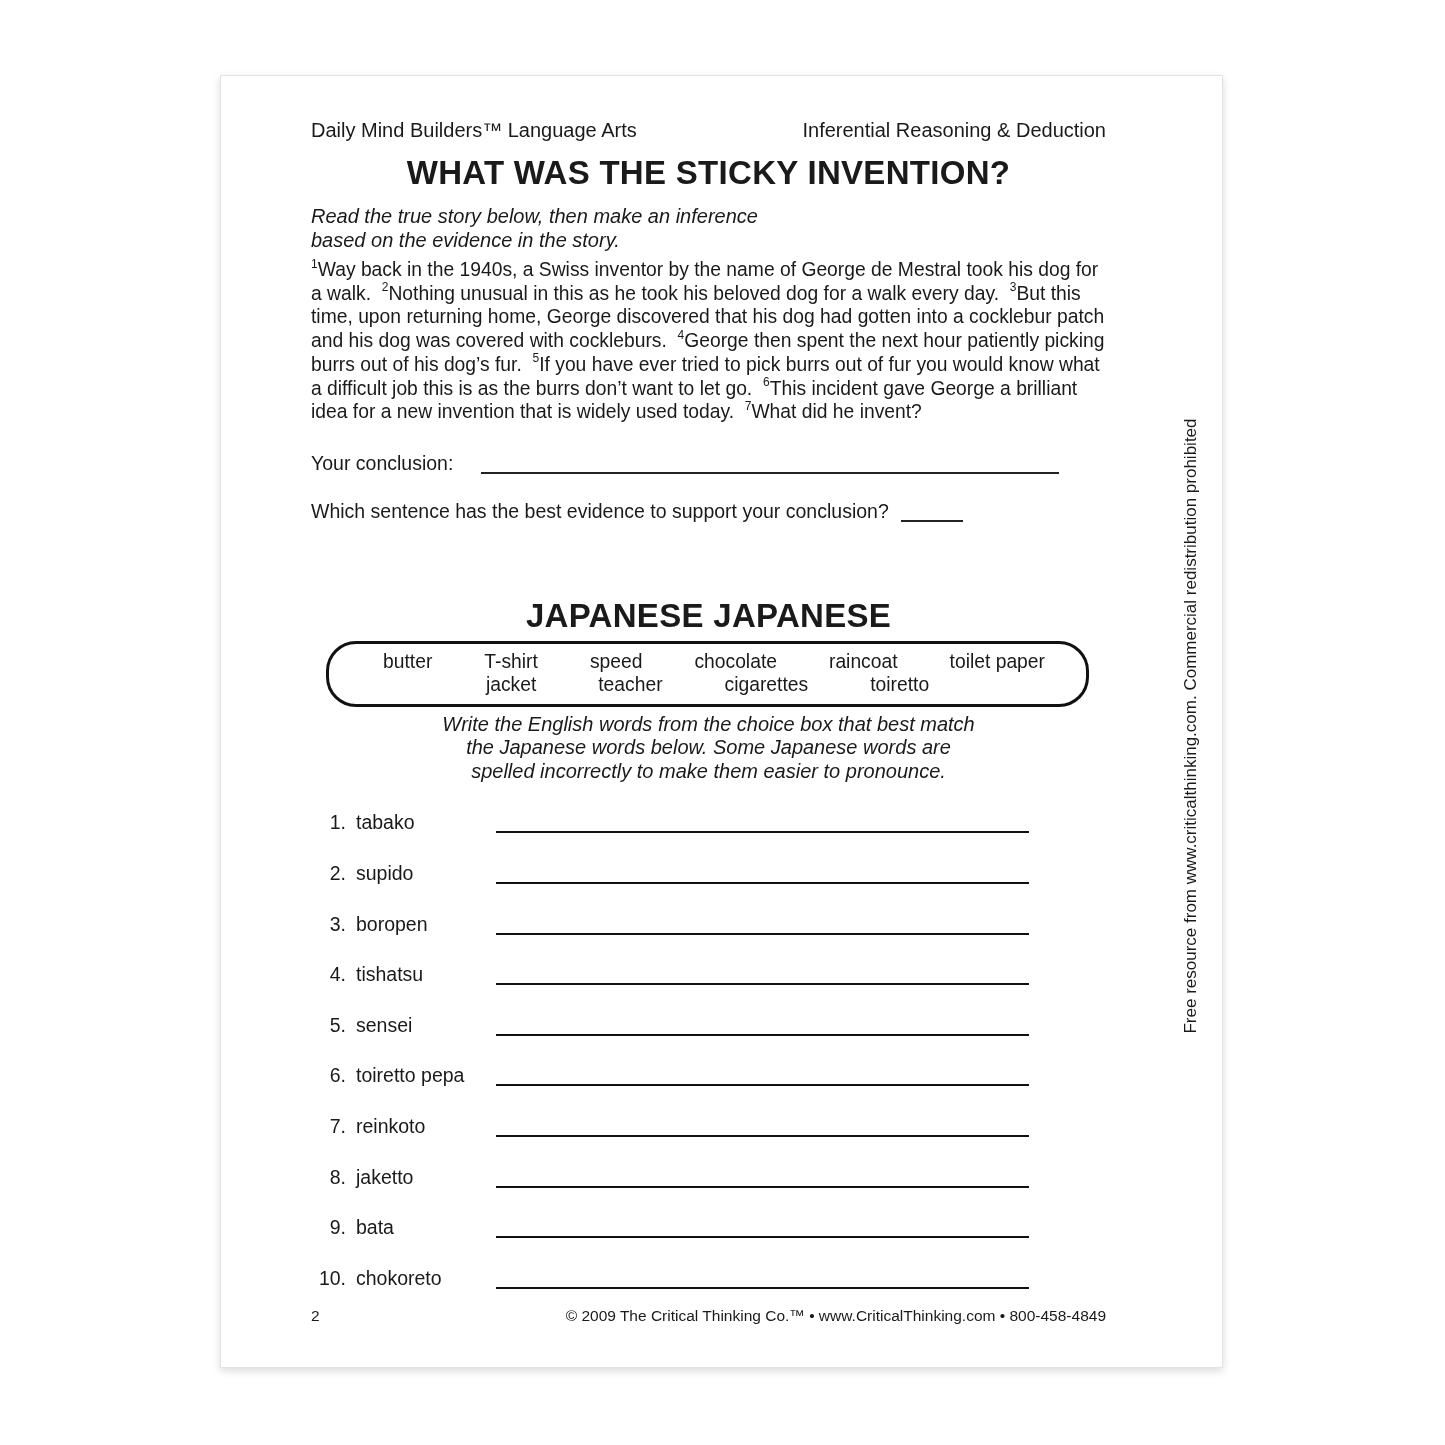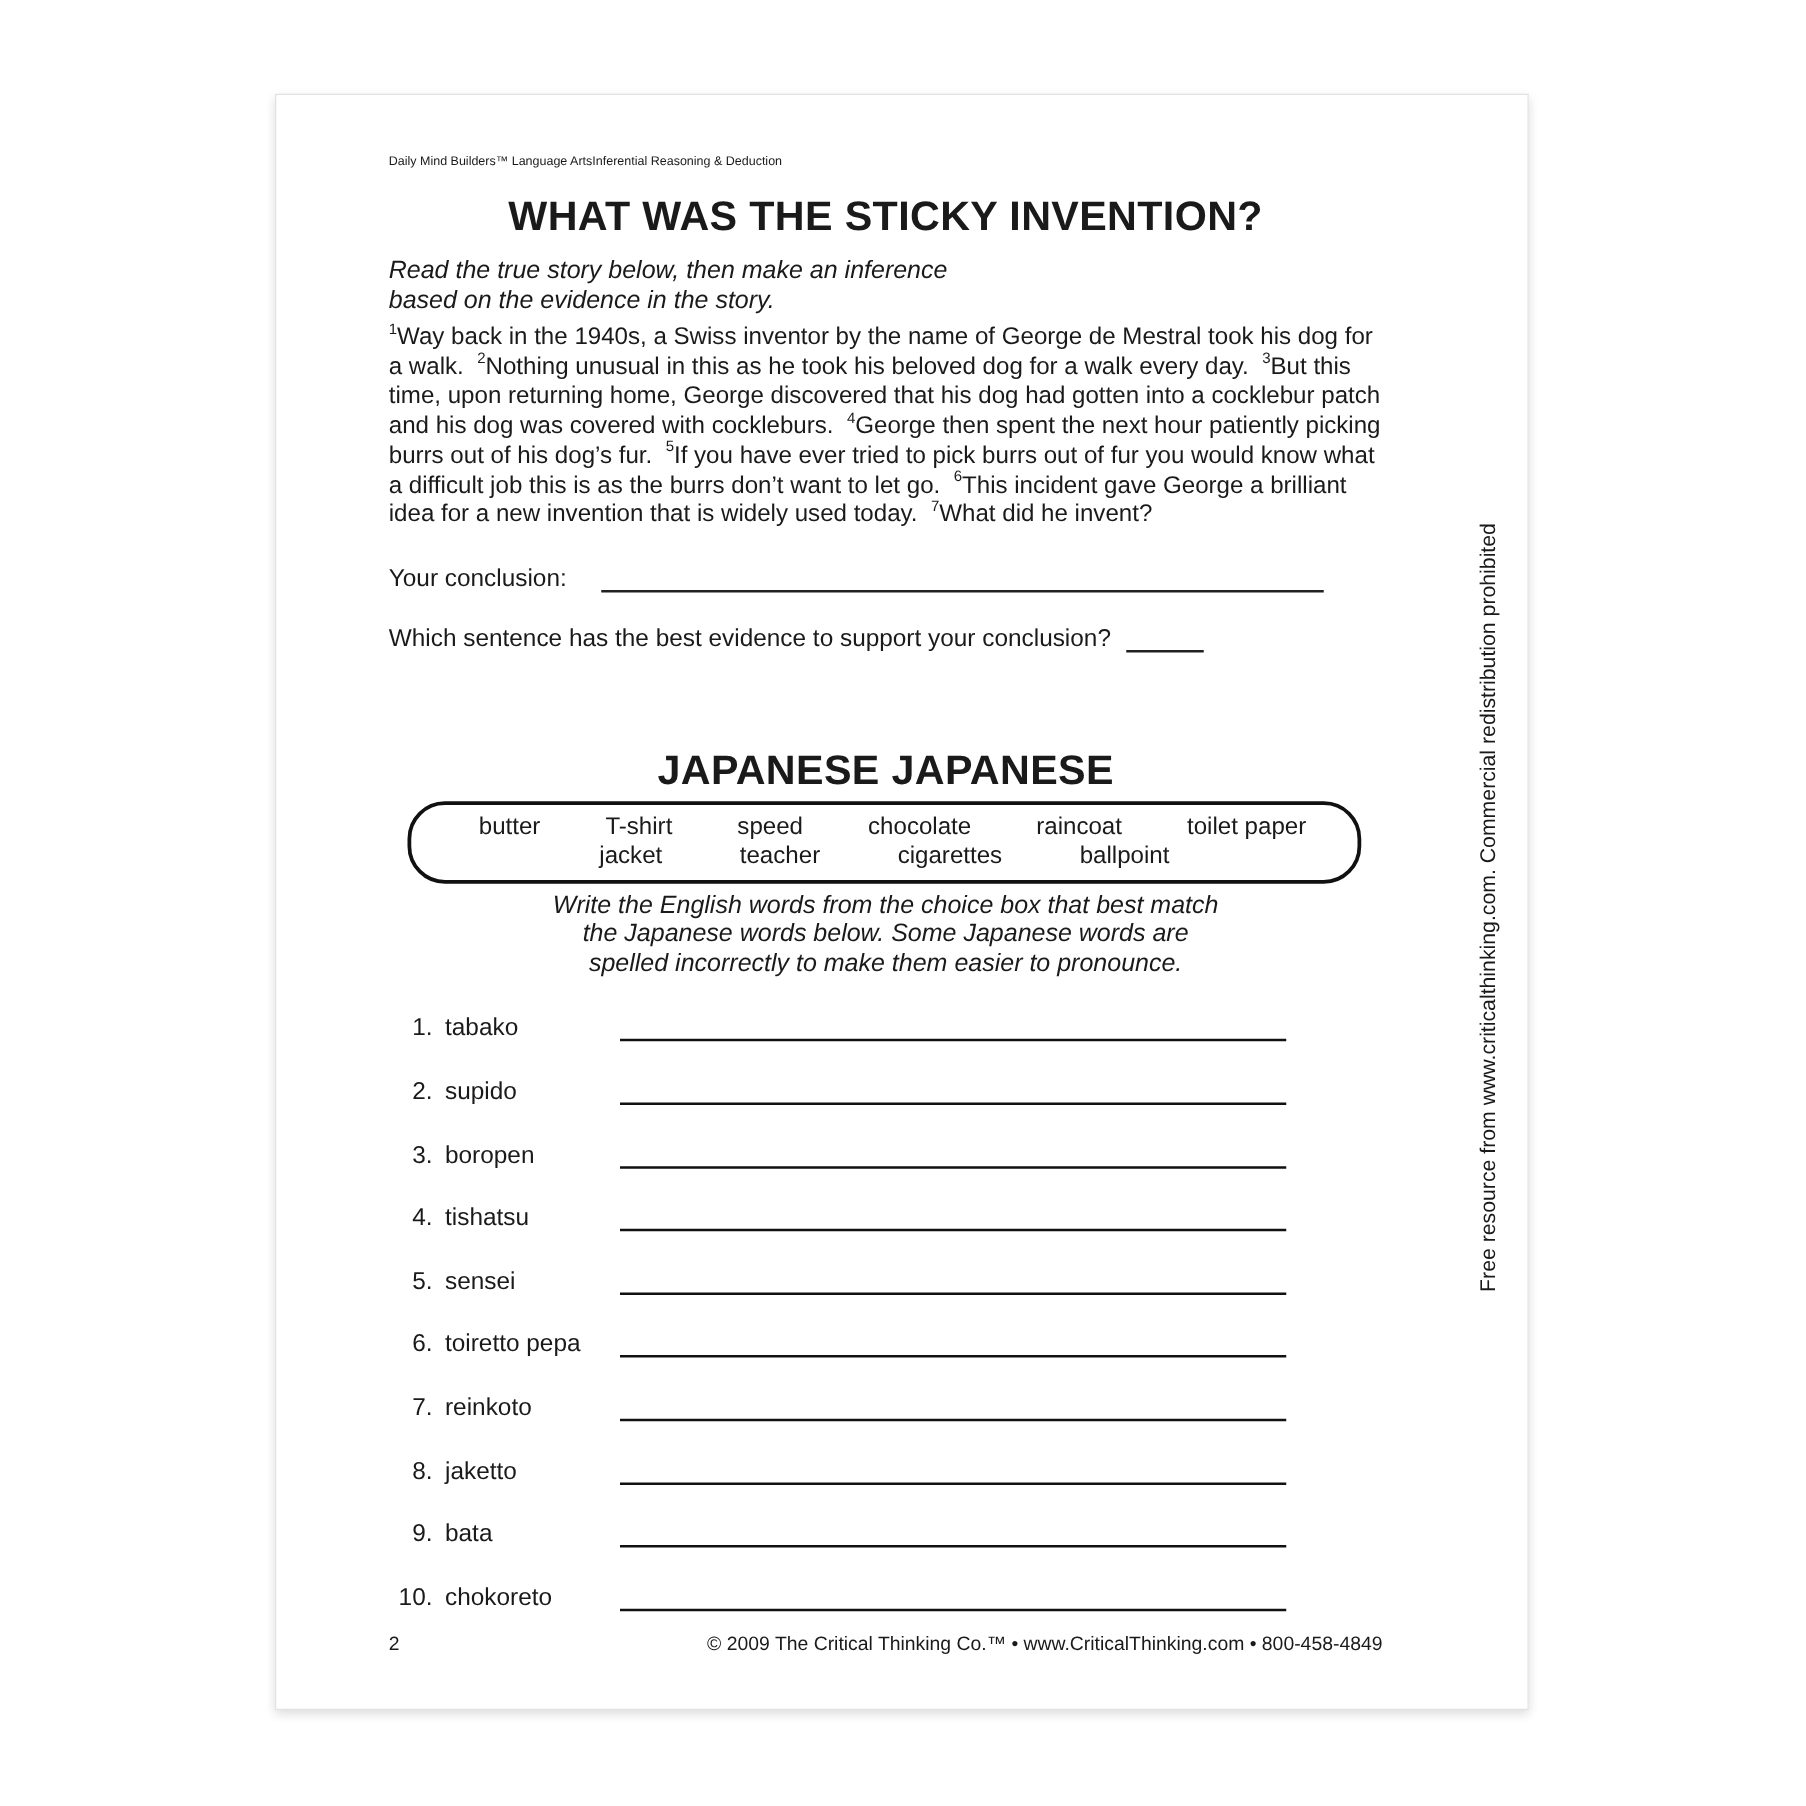--- a/index.html
+++ b/index.html
@@ -14,22 +14,22 @@
   .sheet {
     position:absolute; left:220px; top:75px;
     width:1003px; height:1293px;
     background:#ffffff;
     border:1px solid #e2e2e2;
     box-shadow:0 3px 8px rgba(0,0,0,0.14);
   }
   .inner { padding:45px 116px 0 90px; position:relative; }
 
   .hdr {
-    display:flex; justify-content:flex-start;
-    font-size:10px; line-height:18px;
+    display:flex; justify-content:space-between;
+    font-size:20px; line-height:18px;
   }
 
   .act-title {
     font-size:33px; font-weight:bold; text-align:center;
     line-height:38px; letter-spacing:0.3px;
   }
   .t1 { margin-top:15px; }
   .t2 { margin-top:72px; }
 
   .subtitle {
@@ -126,21 +126,21 @@
 
     <div class="line-row evid-row">
       <span>Which sentence has the best evidence to support your conclusion?</span>
       <span class="blank-short"></span>
     </div>
 
     <div class="act-title t2">JAPANESE JAPANESE</div>
 
     <div class="choice-box">
       <div class="choice-row r1" id="choice-row1"><span class="w">butter</span><span class="w">T-shirt</span><span class="w">speed</span><span class="w">chocolate</span><span class="w">raincoat</span><span class="w">toilet paper</span></div>
-      <div class="choice-row r2" id="choice-row2"><span class="w">jacket</span><span class="w">teacher</span><span class="w">cigarettes</span><span class="w">ballpoint</span></div>
+      <div class="choice-row r2" id="choice-row2"><span class="w">jacket</span><span class="w">teacher</span><span class="w">cigarettes</span><span class="w">toiretto</span></div>
     </div>
 
     <div class="instr">
       <div>Write the English words from the choice box that best match</div>
       <div>the Japanese words below. Some Japanese words are</div>
       <div>spelled incorrectly to make them easier to pronounce.</div>
     </div>
 
     <div class="jp-list" id="jp-list">
         <div class="jp-row">

